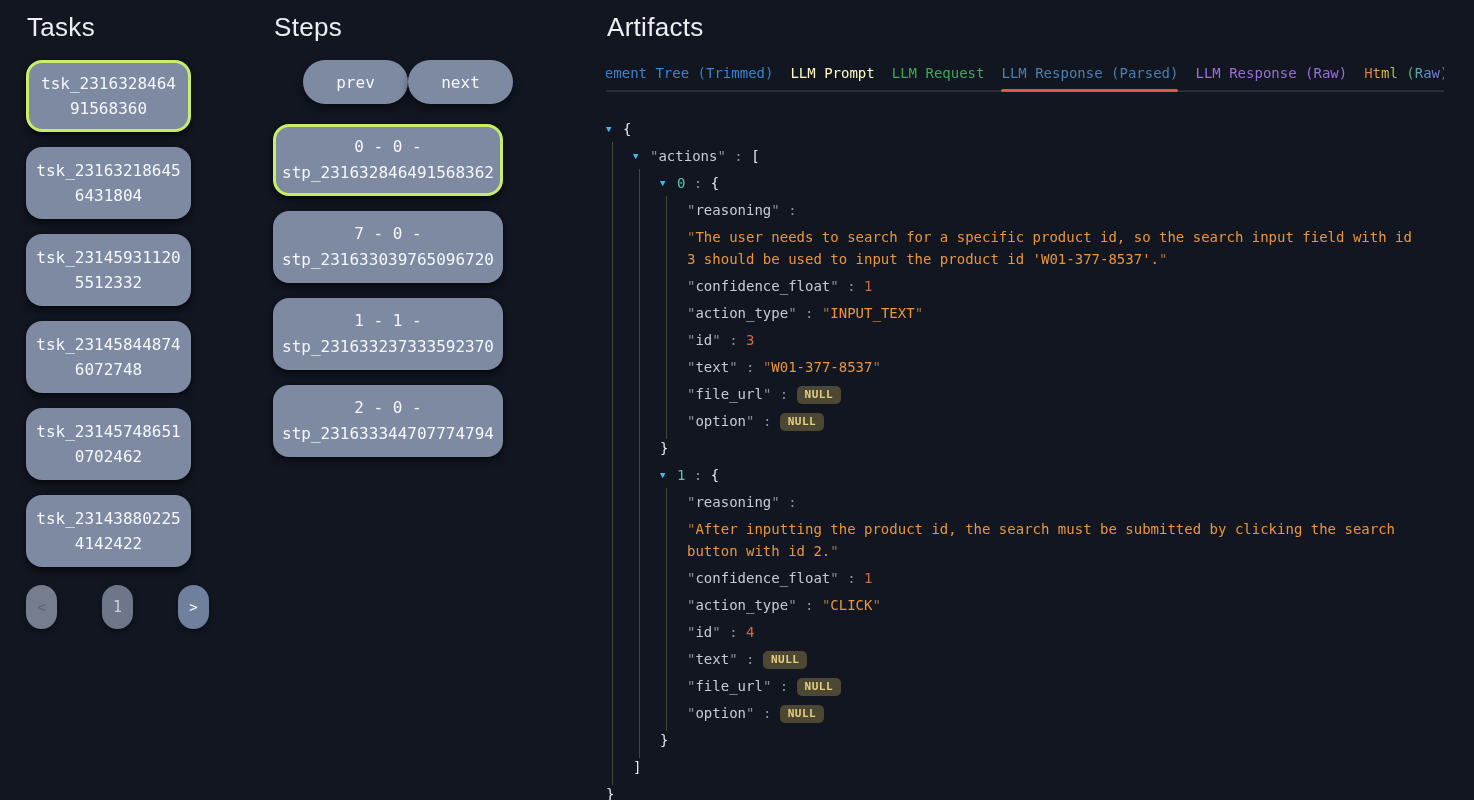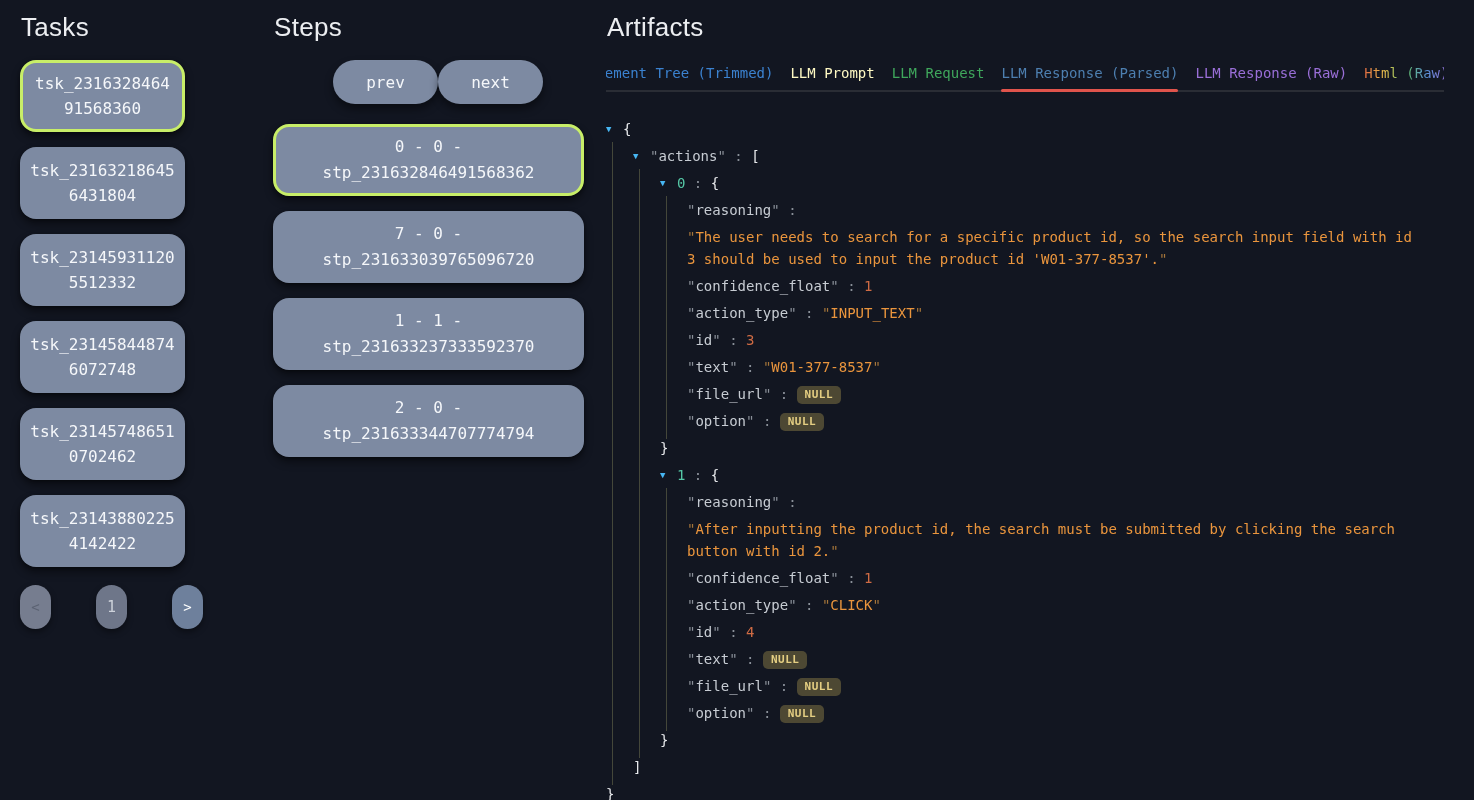--- a/index.html
+++ b/index.html
@@ -8,36 +8,36 @@
     background:var(--bg,#121621);
     font-family:"DejaVu Sans Mono",monospace;
     -webkit-font-smoothing:antialiased;
   }
   h1.panel-title{
     font-family:"Liberation Sans","DejaVu Sans",sans-serif;
     font-size:26px;font-weight:500;color:#eceef1;
     margin:0 0 18px 1px;letter-spacing:.3px;line-height:30px;
   }
   .col{position:absolute;top:12px;}
-  .tasks-col{left:20px;width:183px;}
+  .tasks-col{left:26px;width:183px;}
   .steps-col{left:273px;width:270px;}
   .artifacts-col{left:606px;right:30px;}
 
   
   .blk-btn{
     display:flex;align-items:center;justify-content:center;text-align:center;
     background:var(--btn,#7d8aa2);color:#f5f7fa;border:none;cursor:pointer;
     border-radius:16px;font-family:"DejaVu Sans Mono",monospace;
     box-shadow:0 5px 9px rgba(0,0,0,.45),0 1px 3px rgba(0,0,0,.35);
     box-sizing:border-box;
   }
   .task-btn{width:165px;height:72px;font-size:16px;line-height:25px;padding:0 10px;margin-bottom:15px;word-break:break-all;}
-  .step-btn{width:311px;height:72px;font-size:16px;line-height:26px;padding:0 12px;margin-bottom:15px;}
+  .step-btn{width:230px;height:72px;font-size:16px;line-height:26px;padding:0 12px;margin-bottom:15px;}
   .blk-btn.selected{border:3px solid var(--sel,#c8ee68);}
-  .nav-row{display:flex;justify-content:flex-end;margin:16px 0 20px;}
+  .nav-row{display:flex;justify-content:center;margin:16px 0 20px;}
   .nav-btn{width:105px;height:44px;border-radius:22px;background:var(--btn,#7d8aa2);color:#f5f7fa;
     border:none;font-size:16px;font-family:"DejaVu Sans Mono",monospace;cursor:pointer;
     box-shadow:0 5px 9px rgba(0,0,0,.45);}
   .pagination{display:flex;justify-content:space-between;align-items:center;width:183px;margin-top:18px;}
   .pg{width:31px;height:44px;border-radius:17px;border:none;cursor:pointer;
     font-family:"DejaVu Sans Mono",monospace;font-size:14px;
     box-shadow:0 3px 6px rgba(0,0,0,.4);}
   .pg-prev{background:#767d8f;color:#5b6272;}
   .pg-num{background:#6e7689;color:#cdd2da;font-size:15px;}
   .pg-next{background:#6e809c;color:#ffffff;}

